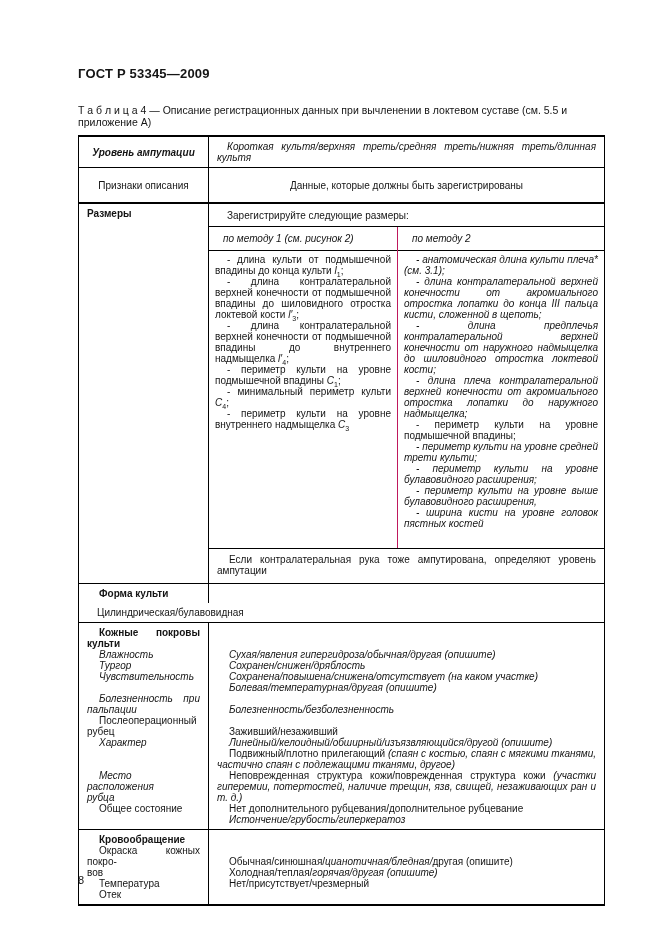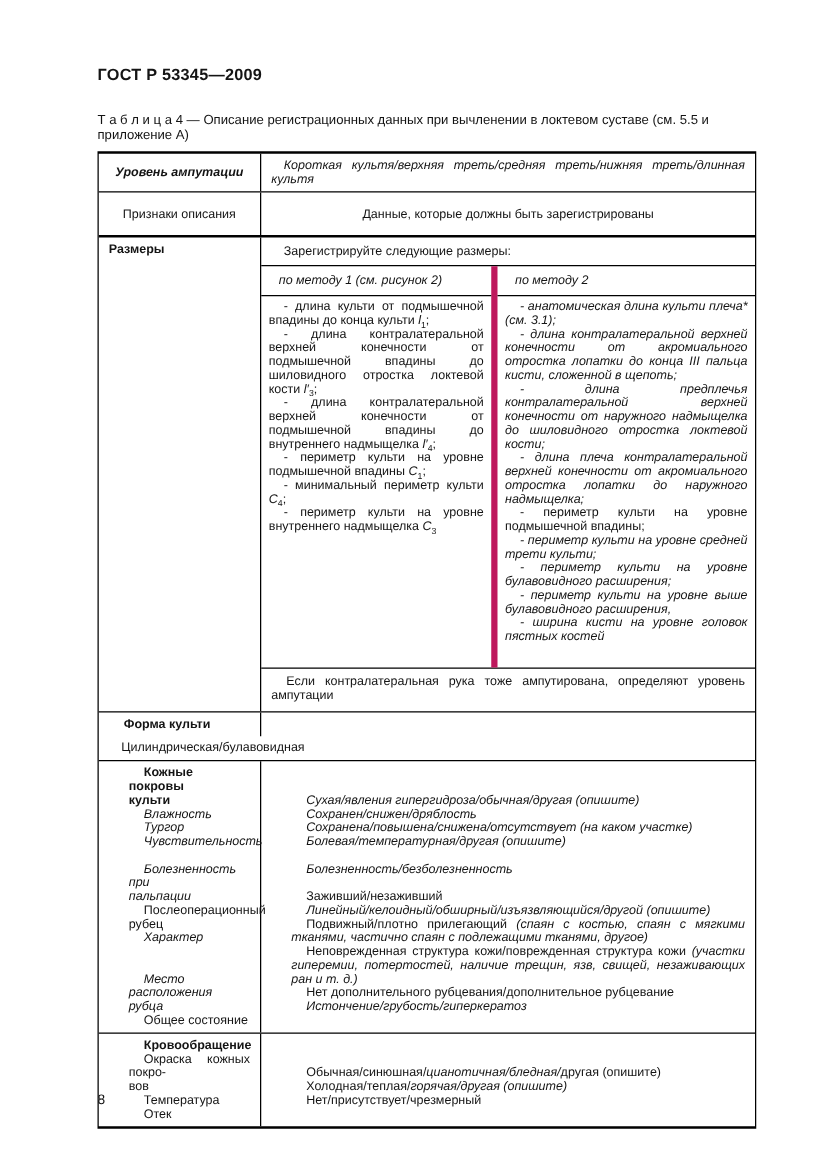--- a/index.html
+++ b/index.html
@@ -5,21 +5,21 @@
   html,body{margin:0;padding:0;background:#e8e8e8;}
   .page{
     position:relative;
     width:661px;height:936px;
     background:#ffffff;
     font-family:"Liberation Sans", sans-serif;
     color:#141414;
     margin:0 auto;
     overflow:hidden;
   }
-  .content{position:absolute;left:78px;top:52px;width:527px;}
+  .content{position:absolute;left:78px;top:66px;width:527px;}
   .doc-title{font-size:13px;font-weight:bold;letter-spacing:.2px;}
   .caption{font-size:10.5px;margin-top:23px;margin-bottom:7px;}
   
   .gtable{
     border:1px solid #000;
     border-top:2px solid #000;
     border-bottom:2px solid #000;
     font-size:10px;line-height:11px;
   }
   .trow{display:flex;border-bottom:1px solid #000;align-items:stretch;}
@@ -28,30 +28,30 @@
   .cv{flex:1;box-sizing:border-box;padding:4px 8px;min-width:0;}
   .cv.nopad{padding:0;}
   .hdr{border-bottom:2px solid #000;}
   .hdr .cl,.hdr .cv{display:flex;align-items:center;justify-content:center;text-align:center;padding:6px 4px;min-height:34px;}
   
   .b{font-weight:bold;}
   .i{font-style:italic;}
   .bi{font-weight:bold;font-style:italic;}
   .r{font-style:normal;font-weight:normal;}
   .ctr{display:flex;align-items:center;justify-content:center;text-align:center;}
-  .ln{min-height:11px;line-height:11px;margin-left:16px;}
+  .ln{min-height:11px;line-height:11px;}
   .ln.ind{text-indent:12px;}
   .ln.jl{text-align:justify;text-align-last:justify;}
   .ln.para{text-align:justify;text-indent:12px;}
   sub.sg{font-size:7px;line-height:0;font-style:normal;}
   
   .sizes-intro{padding:6px 8px 5px 8px;text-indent:10px;border-bottom:1px solid #000;}
   .subgrid{display:flex;align-items:stretch;}
   .mcol{box-sizing:border-box;display:flex;flex-direction:column;min-width:0;}
-  .m1{width:189px;min-width:189px;border-right:5px solid #be185d;justify-content:flex-end;}
+  .m1{width:189px;min-width:189px;border-right:1px solid #be185d;justify-content:flex-end;}
   .m2{flex:1;}
   .mhead{border-bottom:1px solid #000;padding:6px 6px 5px 14px;min-height:12px;}
   .mbody{padding:3px 6px 8px 6px;flex:1;}
   .mbody .ln{margin:0;}
   .m2 .mbody{min-height:286px;}
   .sizes-note{border-top:1px solid #000;padding:5px 8px 7px 8px;text-align:justify;text-indent:12px;}
   
   .vline{text-indent:10px;}
   .row-mid{min-height:21px;display:flex;flex-direction:column;}
   .row-mid .cl,.row-mid .cv{display:flex;align-items:center;}

